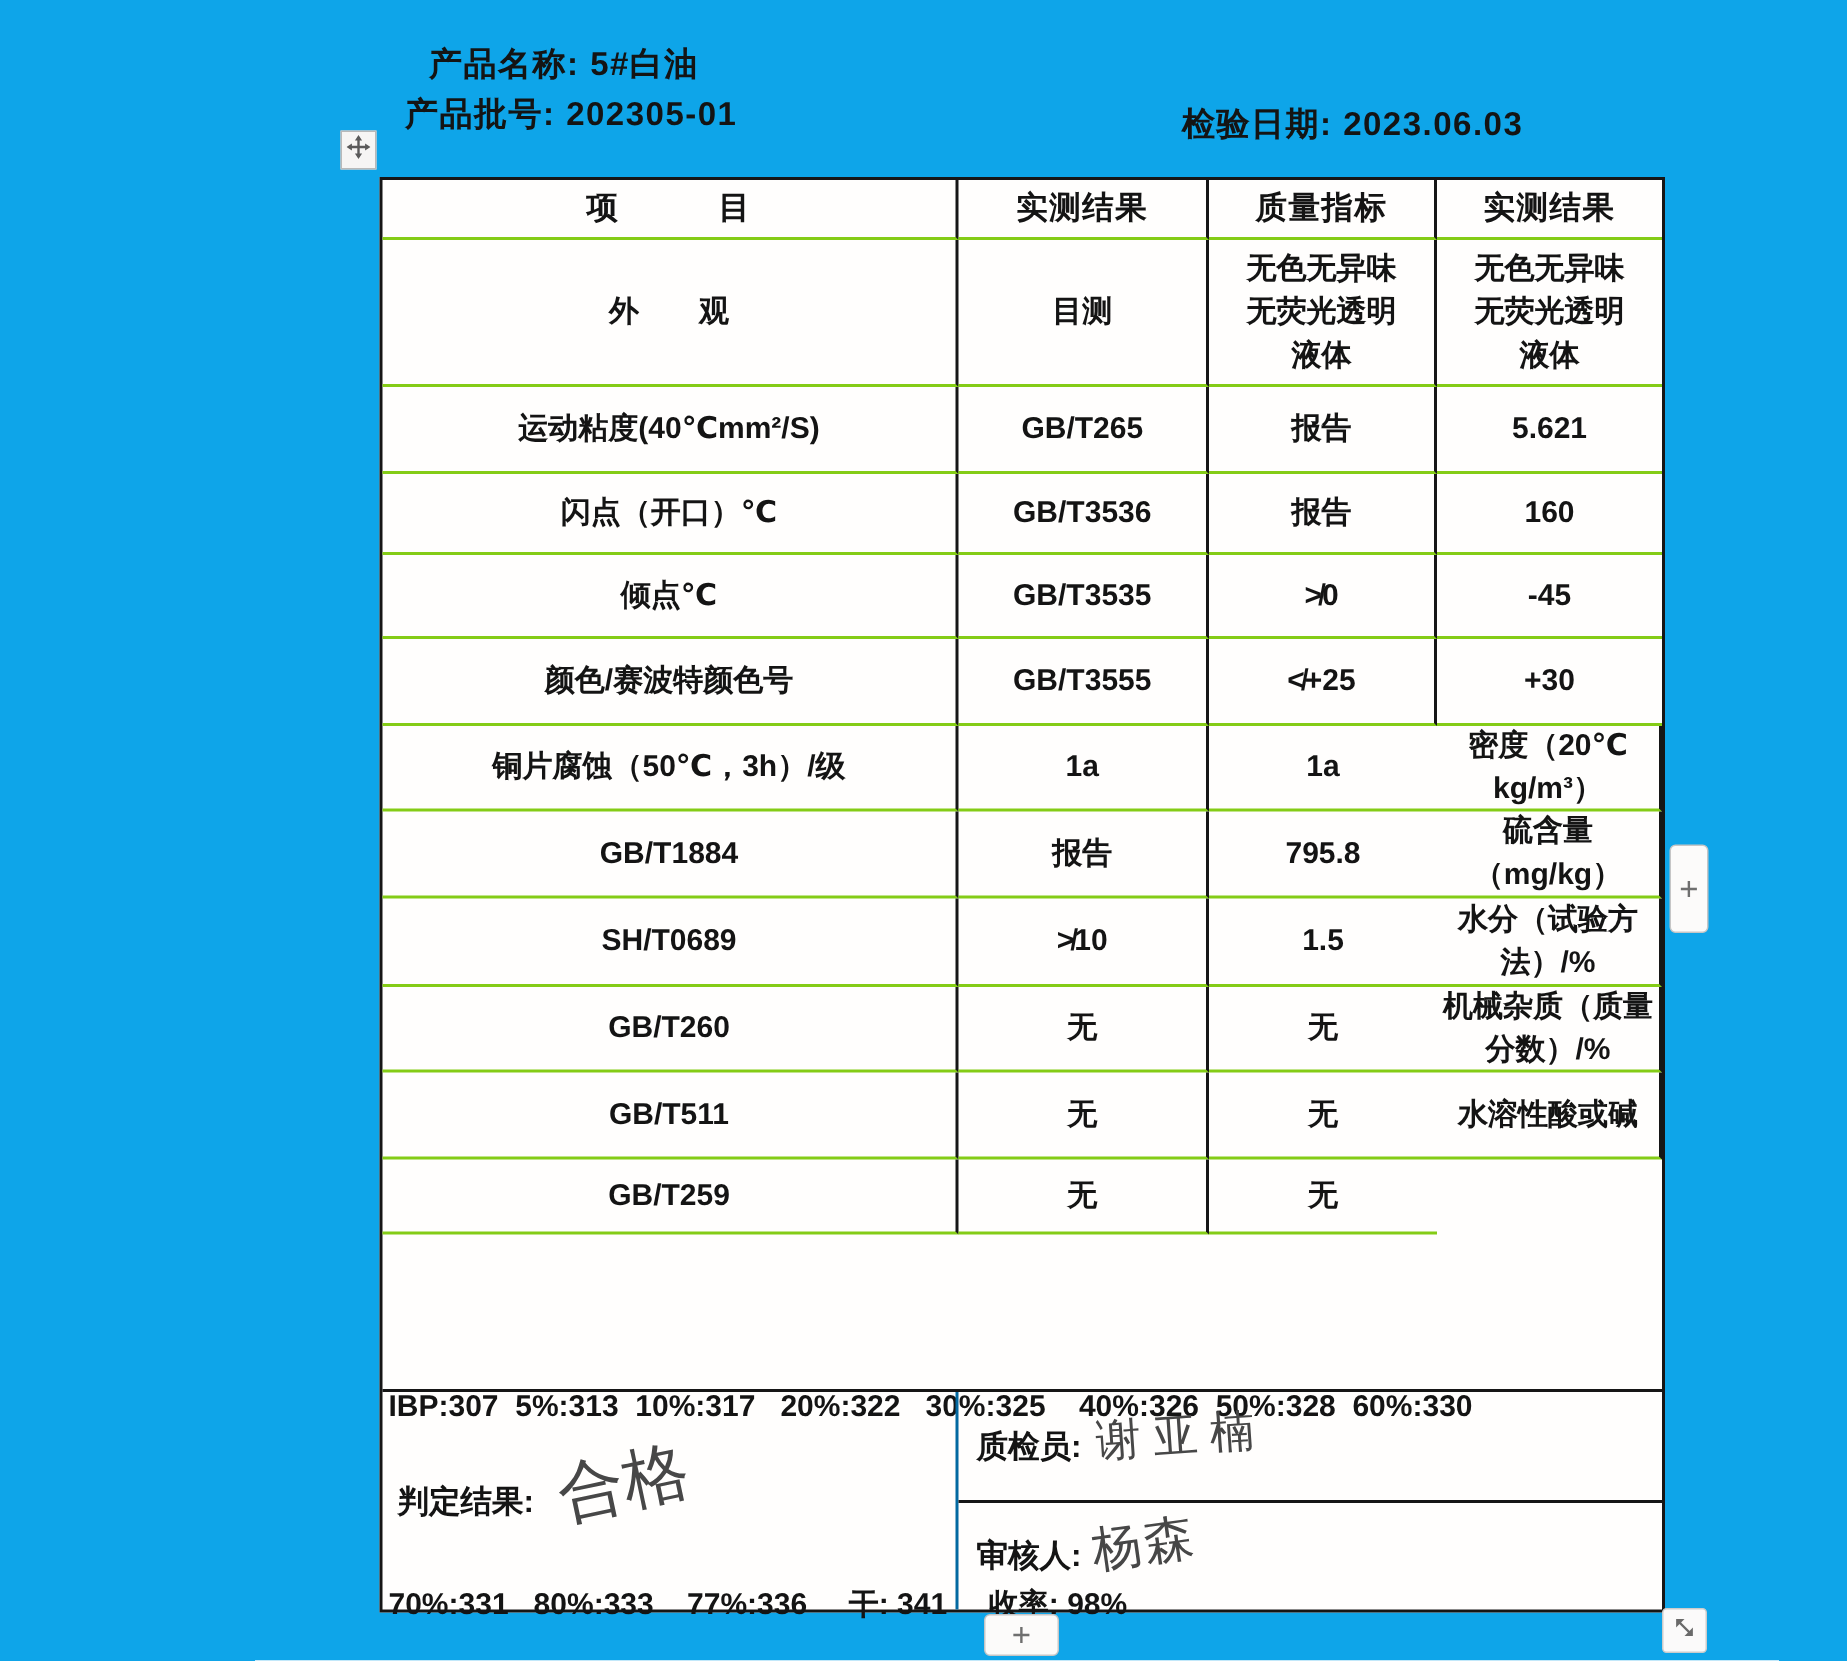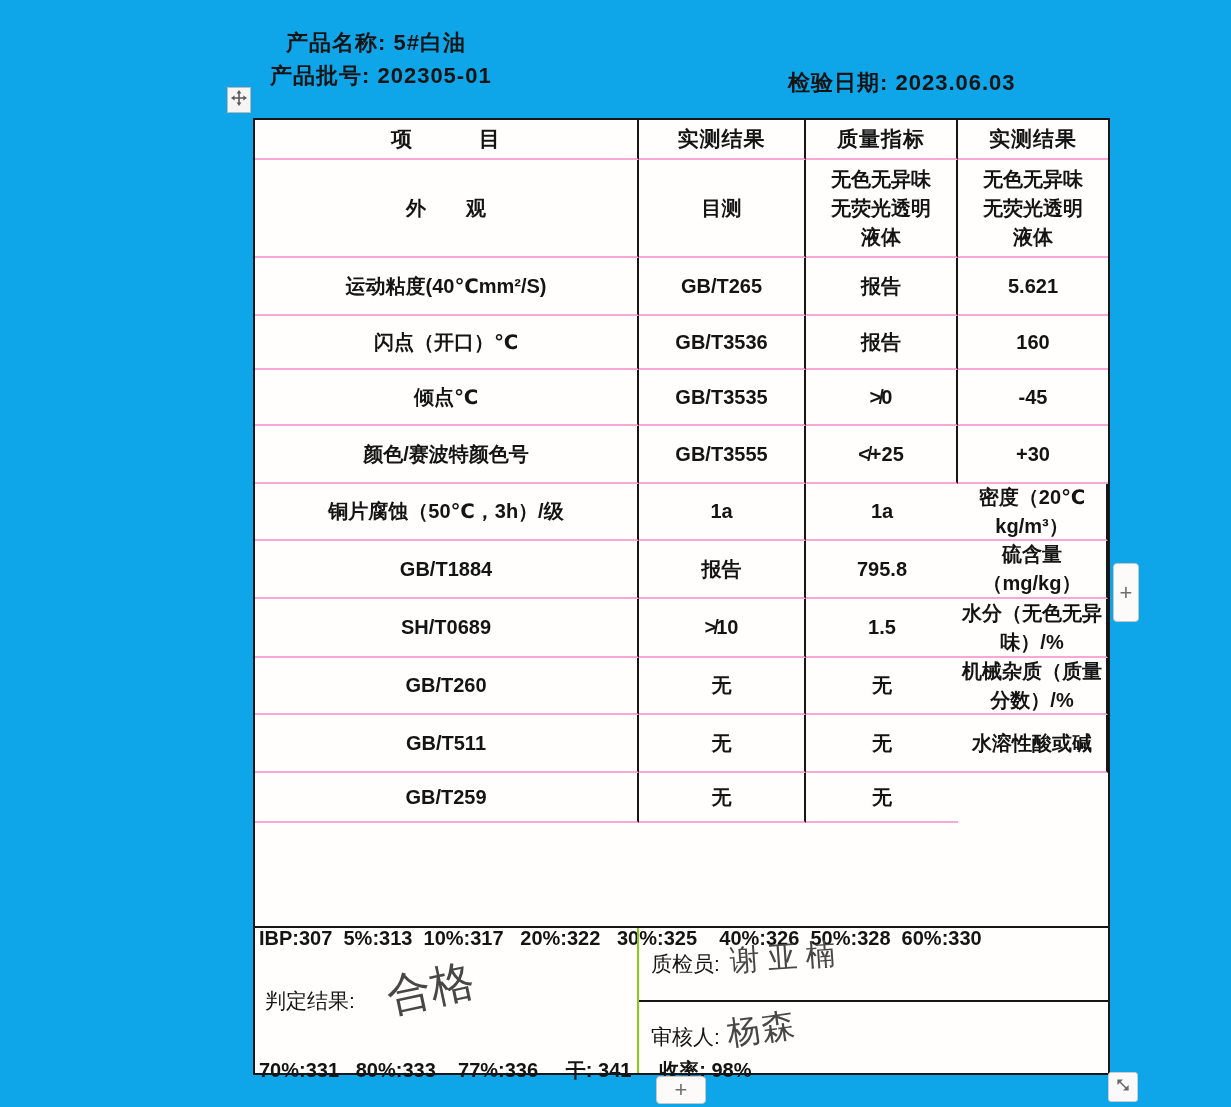--- a/index.html
+++ b/index.html
@@ -18,45 +18,45 @@
     position:absolute;left:253px;top:118px;width:857px;box-sizing:border-box;
     border:2px solid #161616;background:#fffefd;
   }
   .grid{
     display:grid;
     grid-template-columns:384px 167px 152px 150px;
     grid-template-rows:40px 98px 58px 54px 56px 58px 57px 58px 59px 57px 58px 50px;
   }
   .c{
     display:flex;align-items:center;justify-content:center;text-align:center;
-    border-right:2px solid #161616;border-bottom:2px solid #f9a8d4;
+    border-right:2px solid #161616;border-bottom:2px solid #84cc16;
     font-weight:bold;font-size:20px;line-height:1.45;white-space:pre-line;
     box-sizing:border-box;padding:0 4px;
   }
   .c.lastcol{border-right:none;}
   .c.head{font-size:21px;letter-spacing:1px;}
 
   
   .distill{
     border-bottom:2px solid #161616;box-sizing:border-box;height:105px;
     padding:5px 4px 0 4px;font-weight:bold;font-size:20px;line-height:44px;white-space:pre;
   }
 
   
   .foot{display:grid;grid-template-columns:384px 1fr;height:145px;}
   .foot-left{
-    border-right:2px solid #84cc16;display:flex;align-items:center;
-    padding-left:10px;box-sizing:border-box;gap:16px;
+    border-right:2px solid #0369a1;display:flex;align-items:center;
+    padding-left:10px;box-sizing:border-box;
   }
   .foot-right{display:flex;flex-direction:column;}
   .foot-row{
     display:flex;align-items:center;padding-left:12px;box-sizing:border-box;flex:1;
   }
   .foot-row.first{border-bottom:2px solid #161616;}
-  .lbl{font-weight:normal;font-size:21px;white-space:pre;}
+  .lbl{font-weight:bold;font-size:21px;white-space:pre;}
   .sig{
     font-family:"DejaVu Serif",serif;color:#474747;font-weight:normal;white-space:pre;
   }
   .sig.verdict{font-size:44px;margin-left:18px;transform:rotate(-12deg) translateY(-12px);}
   .sig.inspector{font-size:30px;margin-left:10px;transform:rotate(-4deg) translateY(-6px);letter-spacing:8px;}
   .sig.reviewer{font-size:33px;margin-left:8px;transform:rotate(-8deg) translateY(-8px);letter-spacing:2px;}
 
   
   .move-handle{
     position:absolute;left:227px;top:87px;width:24px;height:26px;box-sizing:border-box;
@@ -137,21 +137,21 @@
       <div class="c">密度（20℃ kg/m³）</div>
       <div class="c">GB/T1884</div>
       <div class="c">报告</div>
       <div class="c lastcol">795.8</div>
 
       <div class="c">硫含量（mg/kg）</div>
       <div class="c">SH/T0689</div>
       <div class="c">≯10</div>
       <div class="c lastcol">1.5</div>
 
-      <div class="c">水分（无色无异味）/%</div>
+      <div class="c">水分（试验方法）/%</div>
       <div class="c">GB/T260</div>
       <div class="c">无</div>
       <div class="c lastcol">无</div>
 
       <div class="c">机械杂质（质量分数）/%</div>
       <div class="c">GB/T511</div>
       <div class="c">无</div>
       <div class="c lastcol">无</div>
 
       <div class="c">水溶性酸或碱</div>

